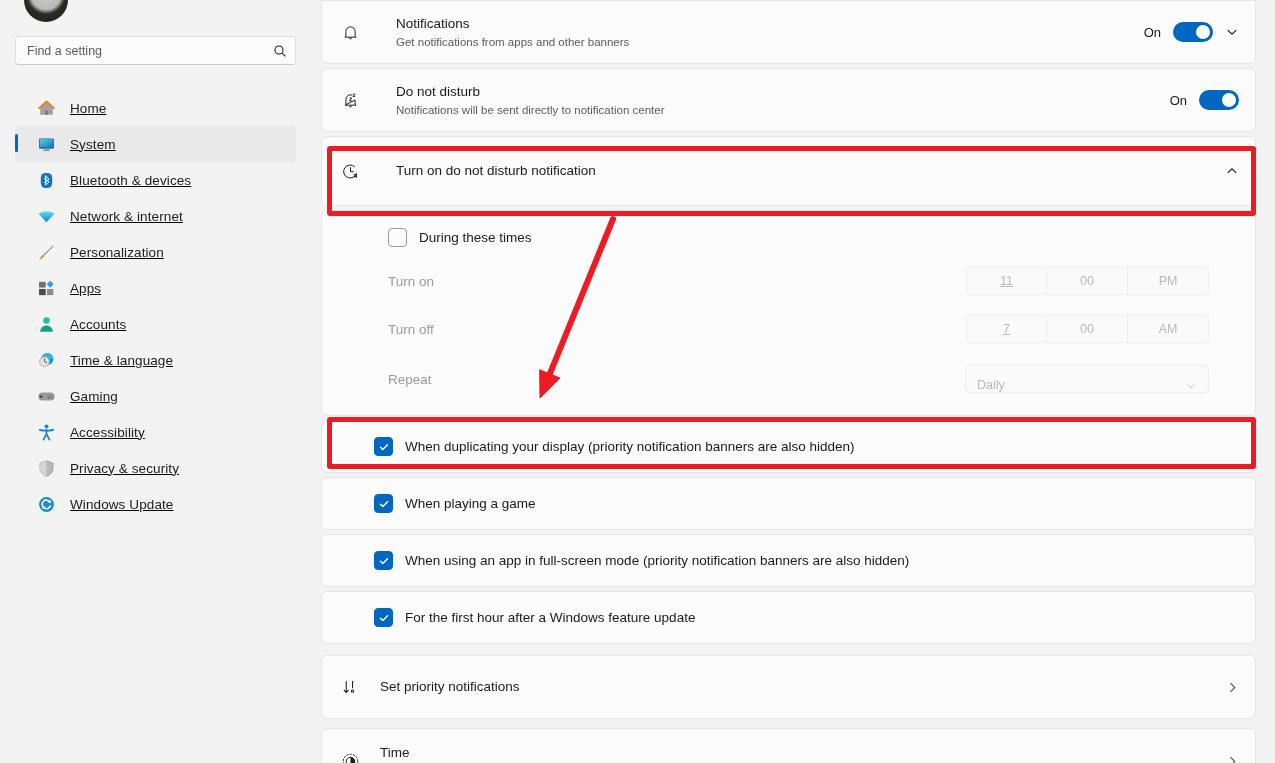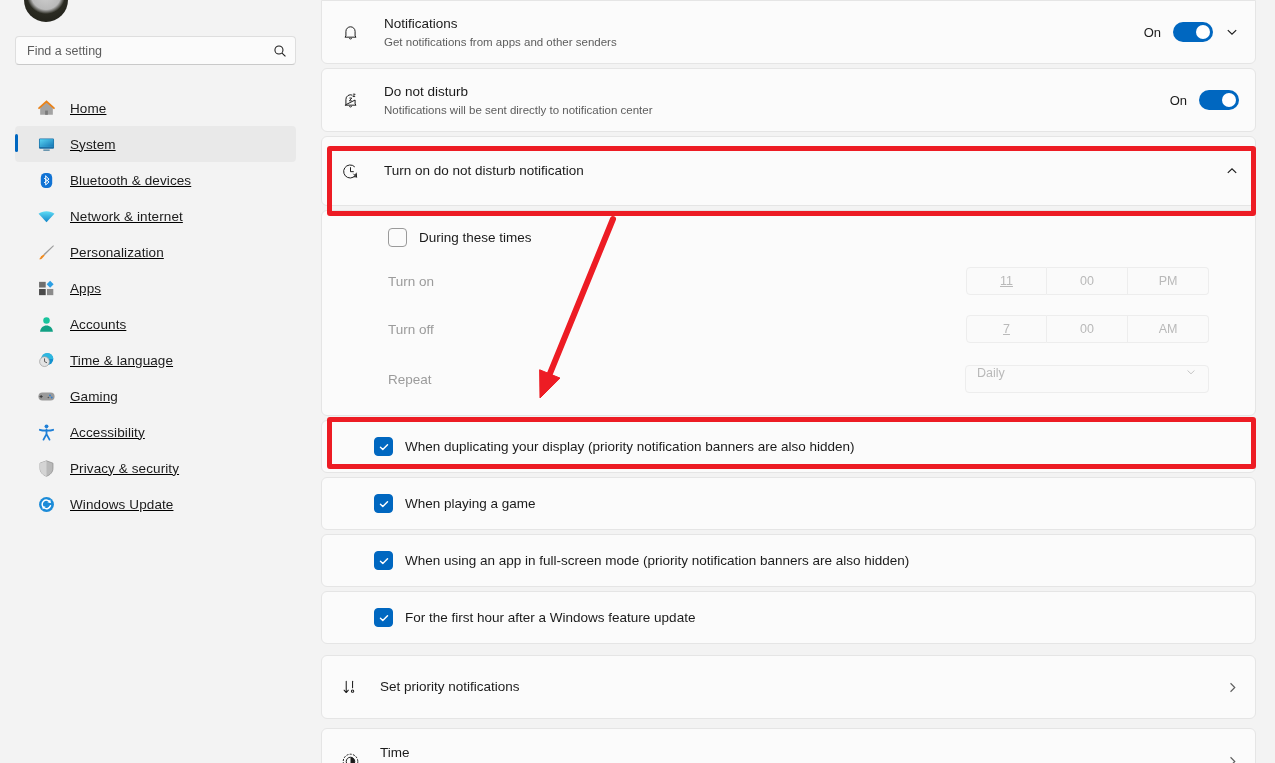--- a/index.html
+++ b/index.html
@@ -77,21 +77,21 @@
     background: #fbfbfb;
     border: 1px solid #e5e5e5;
     border-radius: 6px;
   }
   .card.flat-top { border-top-left-radius: 0; border-top-right-radius: 0; }
 
   .row {
     display: flex; align-items: center;
     min-height: 62px;
     padding: 0 16px 0 14px;
-    gap: 4px;
+    gap: 16px;
   }
   .row-icon {
     width: 28px; height: 28px; flex: 0 0 28px;
     margin-right: 16px;
     display: flex; align-items: center; justify-content: center;
     color: #1b1b1b;
   }
   .row-text { flex: 1; min-width: 0; }
   .row-title { font-size: 13.5px; color: #1b1b1b; line-height: 18px; }
   .row-sub { font-size: 11.5px; color: #5d5d5d; line-height: 16px; margin-top: 1px; }
@@ -138,21 +138,21 @@
     border: 1px solid #ededed;
     display: flex; align-items: center; justify-content: center;
     font-size: 12.5px; color: #b9b9b9;
   }
   .timebox:first-child { border-radius: 4px 0 0 4px; text-decoration: underline; }
   .timebox:last-child { border-radius: 0 4px 4px 0; border-left: none; }
   .timebox:nth-child(2) { border-left: none; }
   .selectbox {
     width: 244px; height: 28px;
     background: #fafafa; border: 1px solid #ededed; border-radius: 4px;
-    display: flex; align-items: flex-start; justify-content: space-between;
+    display: flex; align-items: flex-end; justify-content: space-between;
     padding: 0 10px 0 11px;
     font-size: 12.5px; color: #b9b9b9;
   }
   .selectbox .chev { color: #c2c2c2; width: 12px; height: 12px; }
 
   
   .optrow {
     display: flex; align-items: center;
     height: 51px; padding-left: 52px;
   }
@@ -323,21 +323,21 @@
       <section class="card flat-top">
         <div class="row">
           <span class="row-icon">
             <svg viewBox="0 0 24 24" width="19" height="19" fill="none" stroke="currentColor" stroke-width="1.25">
               <path d="M6.2 16.4 V10.6 A5.8 5.8 0 0 1 17.8 10.6 V16.4 L19 17.9 H5 Z" stroke-linejoin="round"></path>
               <path d="M10.3 19.1 A1.9 1.9 0 0 0 13.7 19.1"></path>
             </svg>
           </span>
           <div class="row-text">
             <div class="row-title">Notifications</div>
-            <div class="row-sub">Get notifications from apps and other senders</div>
+            <div class="row-sub">Get notifications from apps and other banners</div>
           </div>
           <div class="row-right">
             <span class="toggle-label">On</span>
             <div class="toggle">
                 <div class="knob"></div>
               </div>
             <svg class="chev" viewBox="0 0 16 16" fill="none" stroke="currentColor" stroke-width="1.3">
                 <path d="M3.2 5.8 L8 10.6 L12.8 5.8"></path>
               </svg>
           </div>

